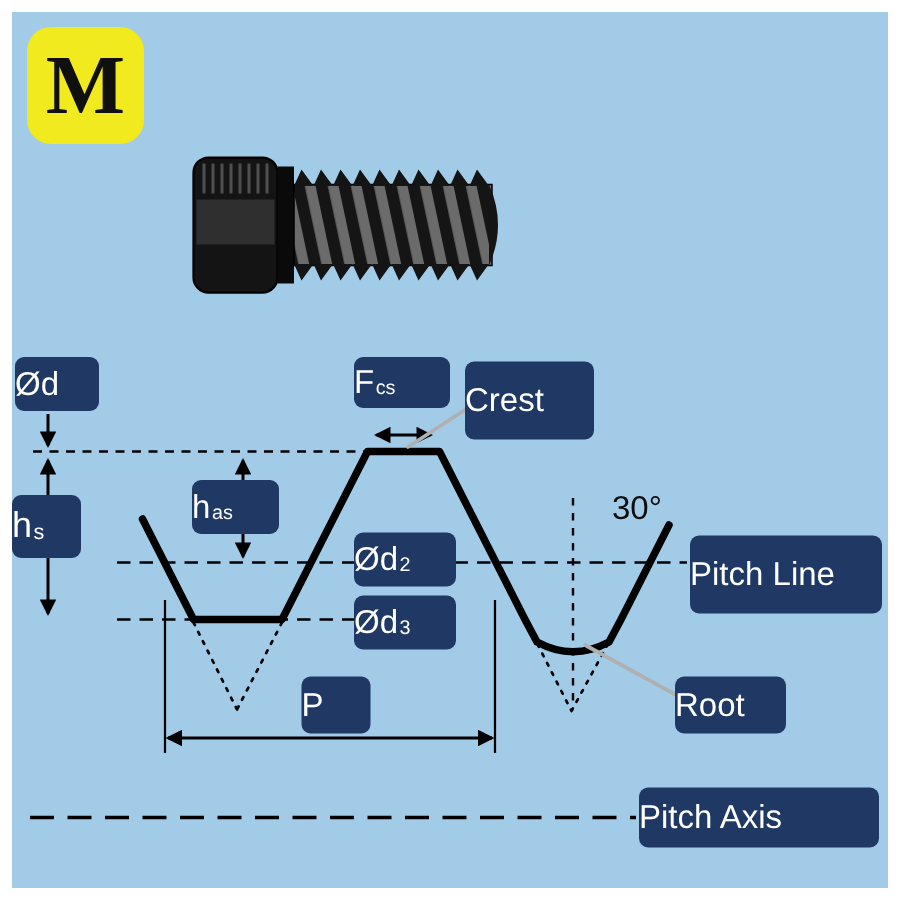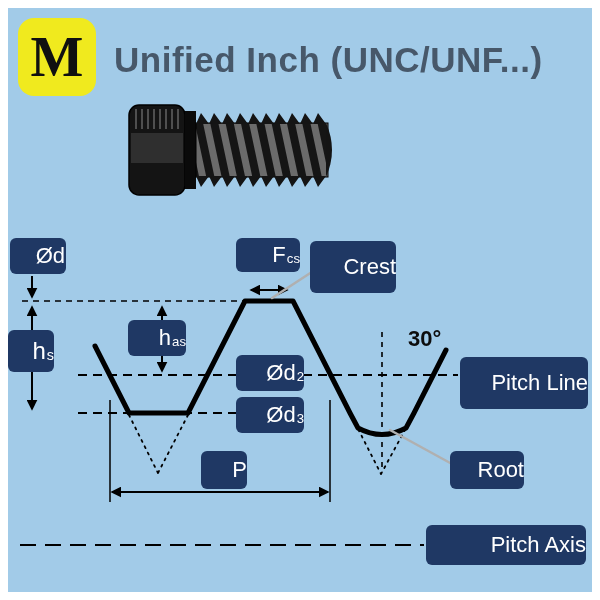--- a/index.html
+++ b/index.html
@@ -10,35 +10,34 @@
   .canvas{position:relative;width:600px;height:600px;background:var(--bg);
           box-shadow:inset 0 0 0 8px #ffffff;}
   .logo{position:absolute;left:18px;top:18px;width:78px;height:78px;background:#f0ea1e;
         border-radius:16px;display:flex;align-items:center;justify-content:center;}
   .logo span{font-family:"Liberation Serif",serif;font-weight:700;font-size:56px;color:#101010;line-height:1;}
   .title{position:absolute;left:114px;top:40px;font-size:35px;font-weight:600;color:var(--title);
          letter-spacing:.5px;white-space:nowrap;}
   .external{position:absolute;left:340px;top:137px;font-size:36px;font-weight:500;color:var(--title);
             letter-spacing:1px;}
   .tag{position:absolute;background:var(--tag);color:#fff;border-radius:6px;
-       display:flex;align-items:center;justify-content:flex-end;font-size:22px;font-weight:500;
+       display:flex;align-items:center;justify-content:flex-start;font-size:22px;font-weight:500;
        line-height:1;white-space:nowrap;}
   .tag .sub{font-size:0.60em;transform:translateY(0.30em);margin-left:1px;}
-  .angle{position:absolute;left:408px;top:326px;font-size:22px;font-weight:700;color:#0d0d0d;}
+  .angle{position:absolute;left:408px;top:326px;font-size:22px;font-weight:400;color:#0d0d0d;}
   svg.linework{position:absolute;left:0;top:0;width:600px;height:600px;}
 </style>
 </head>
 <body>
 
 <div class="canvas">
 
   <div class="logo">
     <span>M</span>
   </div>
-  <div class="title">Unified Inch (UNC/UNF...)</div>
 
   <svg class="linework" viewBox="0 0 600 600">
     <defs>
       <marker id="ah" viewBox="0 0 10 10" refX="8.5" refY="5" markerWidth="11" markerHeight="11" orient="auto-start-reverse" markerUnits="userSpaceOnUse">
         <path d="M0,0 L10,5 L0,10 z" fill="#000"></path>
       </marker>
       <pattern id="thr" width="15" height="12" patternUnits="userSpaceOnUse" patternTransform="rotate(-12)">
         <rect width="15" height="12" fill="#6b6b6b"></rect>
         <rect width="8" height="12" fill="#151515"></rect>
       </pattern>

